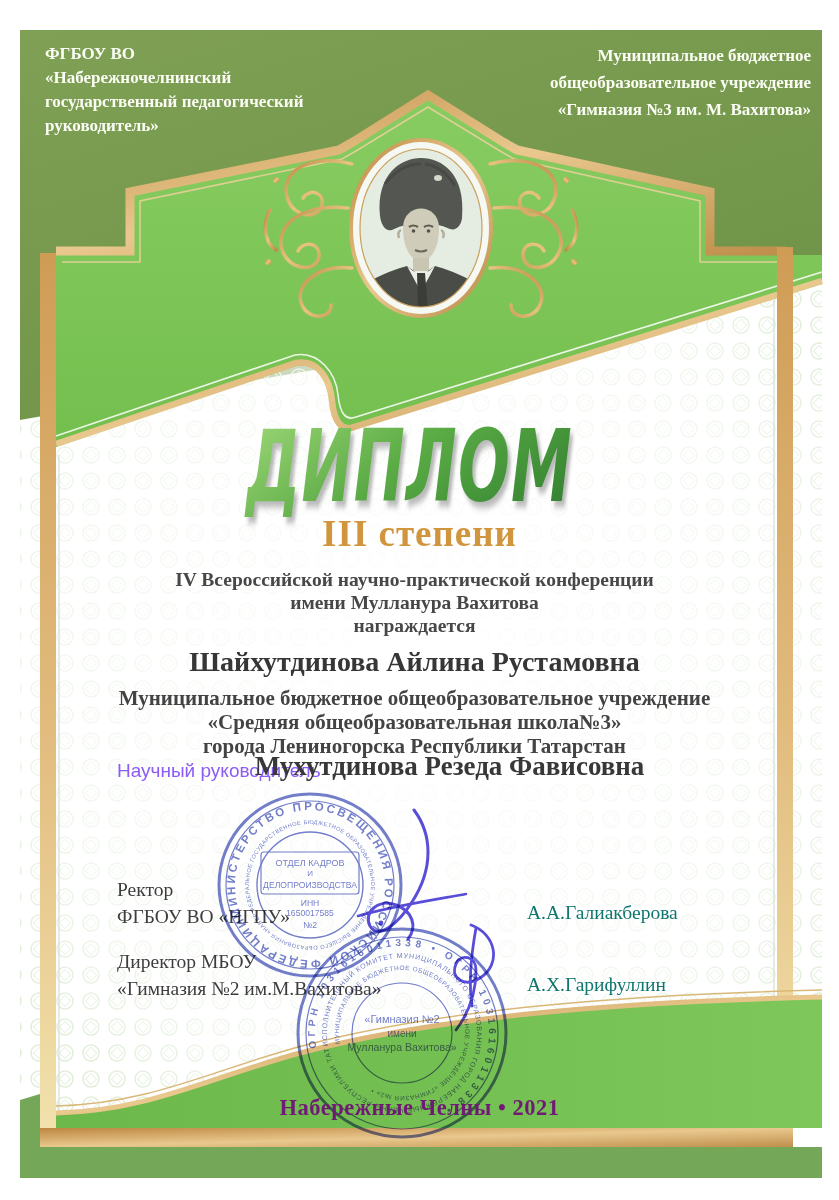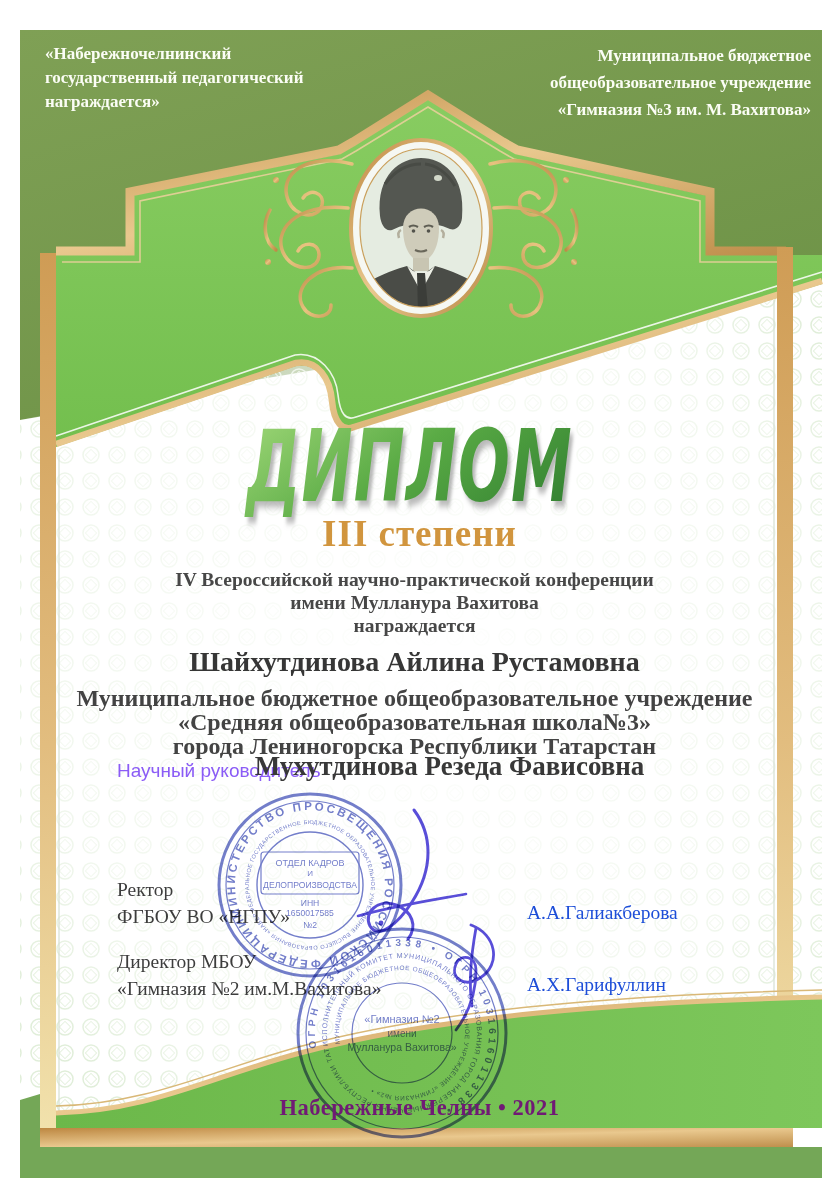--- a/index.html
+++ b/index.html
@@ -24,31 +24,31 @@
     .title-diploma{
       background:linear-gradient(155deg,#a6dc7d 12%,#5aab45 48%,#2c7a2e 88%);
       -webkit-background-clip:text;background-clip:text;color:transparent;}
   }
   .degree{position:absolute;top:512px;left:0;right:0;text-align:center;
     font-weight:bold;font-size:37px;color:#d1953e;letter-spacing:1px;}
 
   .centerblock{position:absolute;top:568px;left:0;right:10px;text-align:center;color:#474747;}
   .ev{font-size:19.5px;font-weight:bold;line-height:23px;}
   .recipient{font-size:28px;font-weight:bold;color:#363636;margin:9px 0 8px 0;}
-  .school{font-size:24px;font-weight:bold;line-height:24px;color:#434343;}
+  .school{font-size:21px;font-weight:bold;line-height:24px;color:#434343;}
 
   .advisor-label{position:absolute;left:117px;top:760px;
     font-family:"Liberation Sans",sans-serif;font-size:19px;color:#8b5cf6;}
   .advisor-name{position:absolute;left:0;right:-60px;top:751px;text-align:center;
     font-size:27px;font-weight:bold;color:#383838;}
 
   .sig-role{position:absolute;left:117px;font-size:19.5px;line-height:27px;color:#3d3d3d;}
   .sig-role.r1{top:876px;}
   .sig-role.r2{top:948px;}
-  .sig-name{position:absolute;left:527px;font-size:19.5px;color:#1d4ed8;}
+  .sig-name{position:absolute;left:527px;font-size:19.5px;color:#0f766e;}
   .sig-name.n1{top:902px;}
   .sig-name.n2{top:974px;}
 
   .footer{position:absolute;top:1095px;left:0;right:0;text-align:center;
     font-size:22.5px;font-weight:bold;color:#701a75;letter-spacing:.5px;}
 
   .stamp{position:absolute;mix-blend-mode:multiply;opacity:.85;}
   #stamp1{left:215px;top:790px;}
   #stamp2{left:292px;top:923px;}
   .sig-ink{position:absolute;mix-blend-mode:multiply;opacity:.92;}
@@ -182,23 +182,24 @@
       <path d="M28,152 C44,142 62,136 70,134 L84,144 L98,134 C106,136 124,142 140,152 L140,192 L28,192 Z" fill="#20211e"></path>
       <path d="M70,134 L84,160 L98,134 L92,139 L84,141 L76,139 Z" fill="#f1f1ea"></path>
       <path d="M80,141 L88,141 L91,178 L81,181 Z" fill="#0e0e0c"></path>
       <rect width="168" height="192" fill="#dfe8da" opacity="0.22"></rect>
     </g>
     <ellipse cx="84" cy="96" rx="61" ry="79" fill="none" stroke="#caa05c" stroke-width="1.2"></ellipse>
     <ellipse cx="84" cy="96" rx="70" ry="88" fill="none" stroke="url(#goldP)" stroke-width="4"></ellipse>
   </svg>
 
   <div class="corner left">
+    <div>ФГБОУ ВО</div>
     <div>«Набережночелнинский</div>
     <div>государственный педагогический</div>
-    <div>награждается»</div>
+    <div>руководитель»</div>
   </div>
   <div class="corner right">
     <div>Муниципальное бюджетное</div>
     <div>общеобразовательное учреждение</div>
     <div>«Гимназия №3 им. М. Вахитова»</div>
   </div>
 
   <div class="title-diploma">ДИПЛОМ</div>
   <div class="degree">III степени</div>
 

